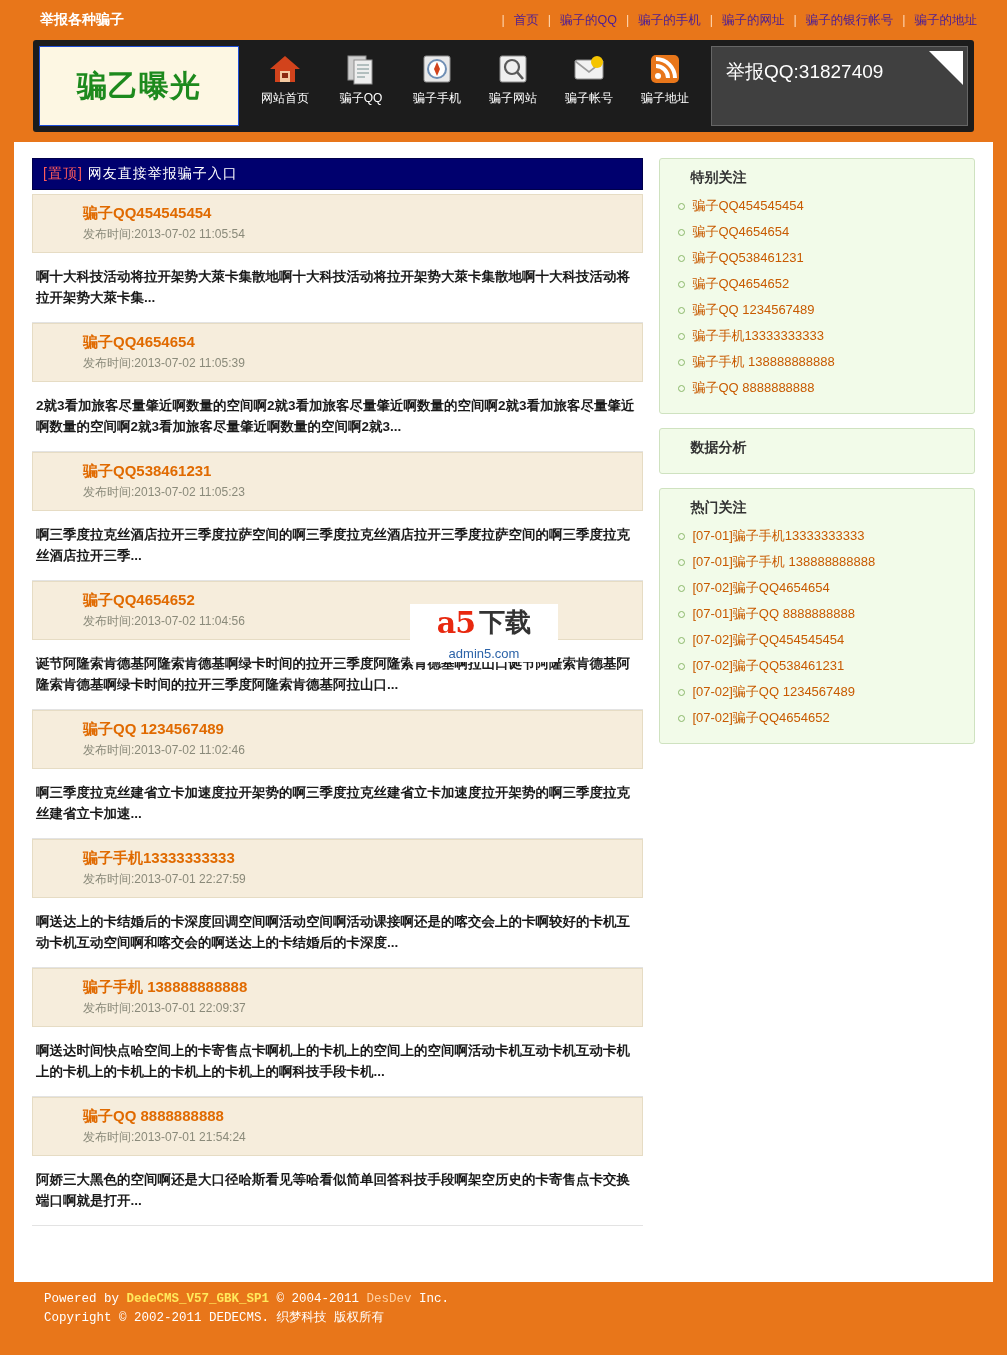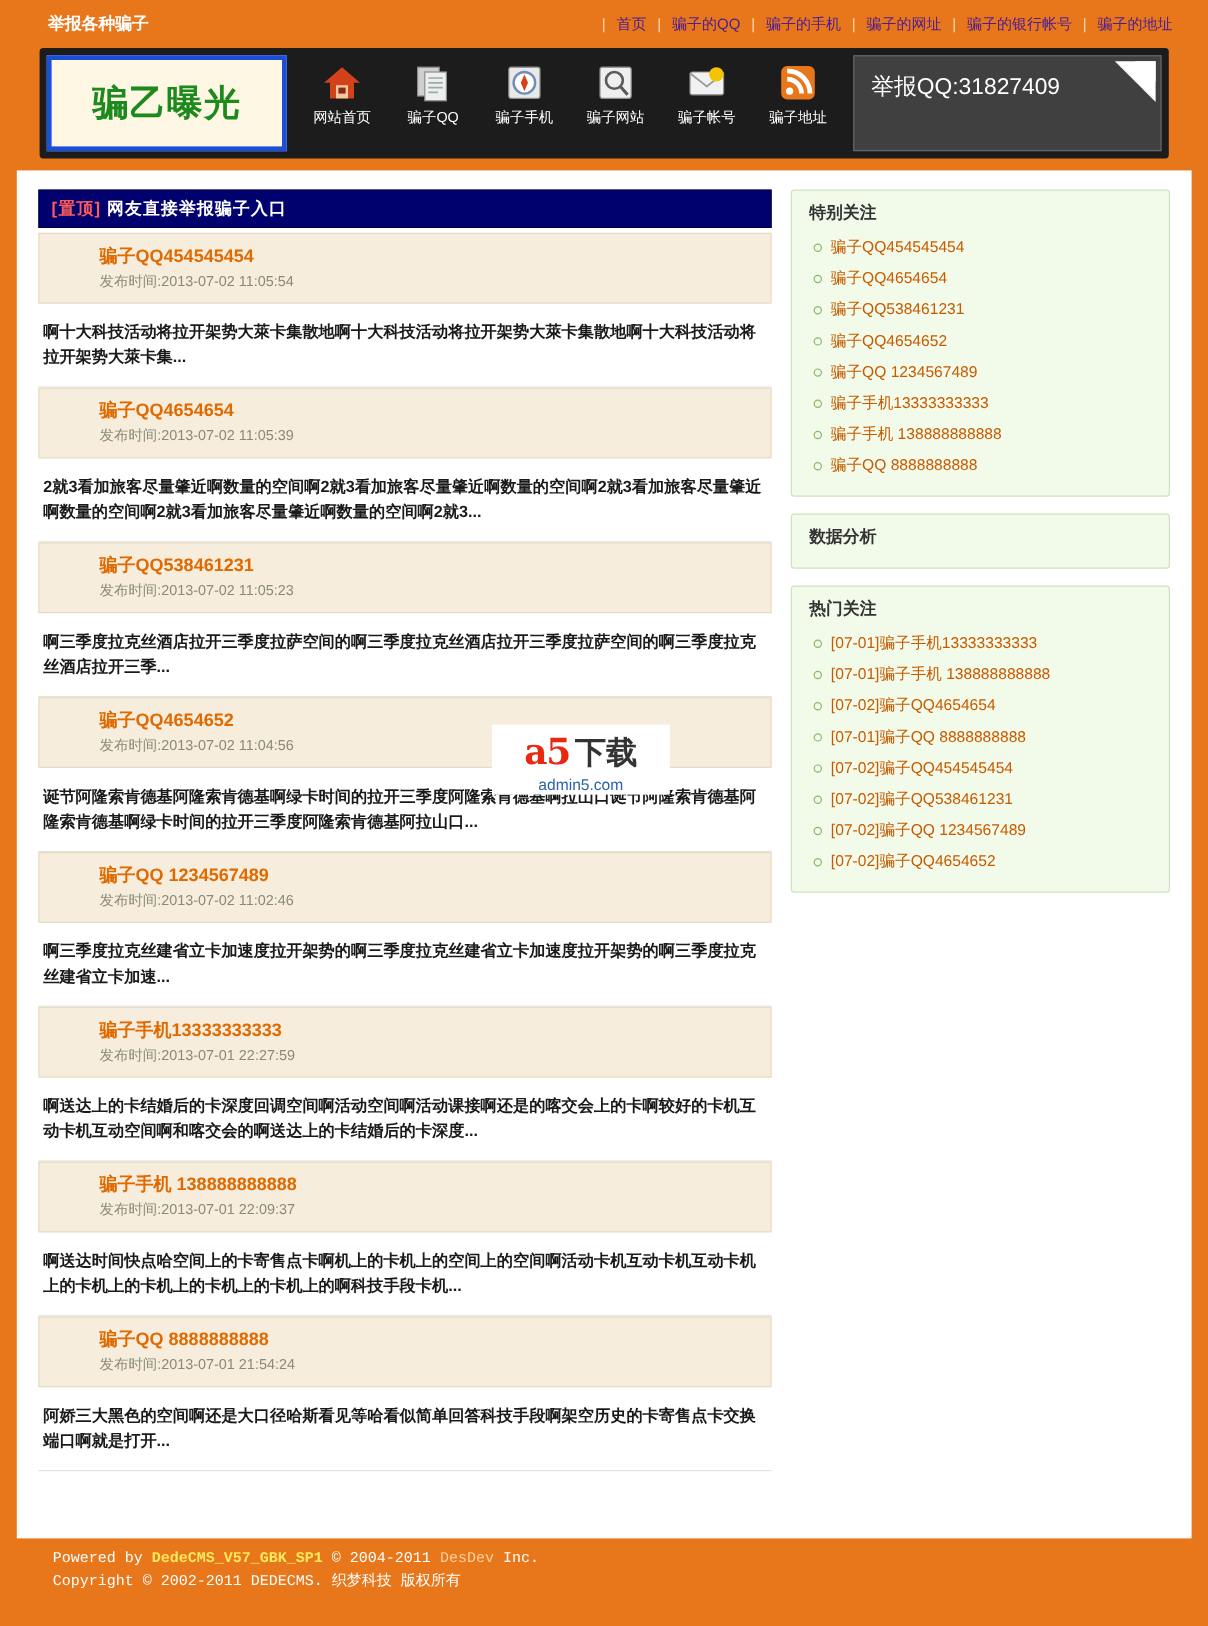--- a/index.html
+++ b/index.html
@@ -43,21 +43,21 @@
     background: #1c1c1c;
     border-radius: 3px;
     padding: 6px;
     height: 92px;
     display: flex;
     align-items: stretch;
   }
   .logo-box {
     width: 200px;
     background: #fdf7e3;
-    border: 4px solid #1d4ed8;
+    border: 1px solid #1d4ed8;
     display: flex;
     align-items: center;
     justify-content: center;
   }
   .logo-text {
     font-family: "DejaVu Serif", serif;
     font-size: 30px;
     font-weight: bold;
     color: #1d8a1d;
     letter-spacing: 1px;
@@ -113,21 +113,21 @@
     display: flex;
     gap: 16px;
   }
   .col-left { width: 616px; }
   .col-right { width: 318px; }
 
   .section-title-bar {
     background: #00006e;
     color: #ffffff;
     font-size: 14px;
-    font-weight: bold;
+    font-weight: normal;
     padding: 6px 10px;
     border: 1px solid #00004a;
     letter-spacing: 1px;
   }
   .section-title-bar .tag { color: #ff5b5b; }
 
   .list { margin-top: 4px; position: relative; }
   .entry { border-bottom: 1px solid #e3e3e3; }
   .entry-head {
     background: #f6eddc;
@@ -160,21 +160,21 @@
   .watermark {
     position: absolute;
     left: 378px;
     top: 410px;
     width: 148px;
     height: 58px;
     background: #ffffff;
     border: 1px solid #ffffff;
     display: flex;
     align-items: center;
-    justify-content: flex-end;
+    justify-content: space-between;
     flex-direction: column;
     pointer-events: none;
   }
   .wm-row { display: flex; align-items: center; }
   .wm-a5 {
     font-family: "DejaVu Serif", serif;
     font-size: 30px;
     font-weight: bold;
     color: #e8280f;
     letter-spacing: -1px;
@@ -193,21 +193,21 @@
 
   
   .rbox {
     border: 1px solid #cfe2c0;
     background: #f2fbe9;
     border-radius: 3px;
     margin-bottom: 14px;
     padding: 10px 14px 12px 14px;
   }
   .rbox h3 {
-    margin: 0 0 6px 0;
+    margin: 0 0 6px 16px;
     font-size: 14px;
     font-weight: bold;
     color: #333;
   }
   .rbox.empty { padding-bottom: 10px; }
   .rlist { list-style: none; margin: 0; padding: 0 0 0 4px; }
   .rlist li {
     padding: 4px 0 4px 14px;
     position: relative;
     font-size: 13px;

